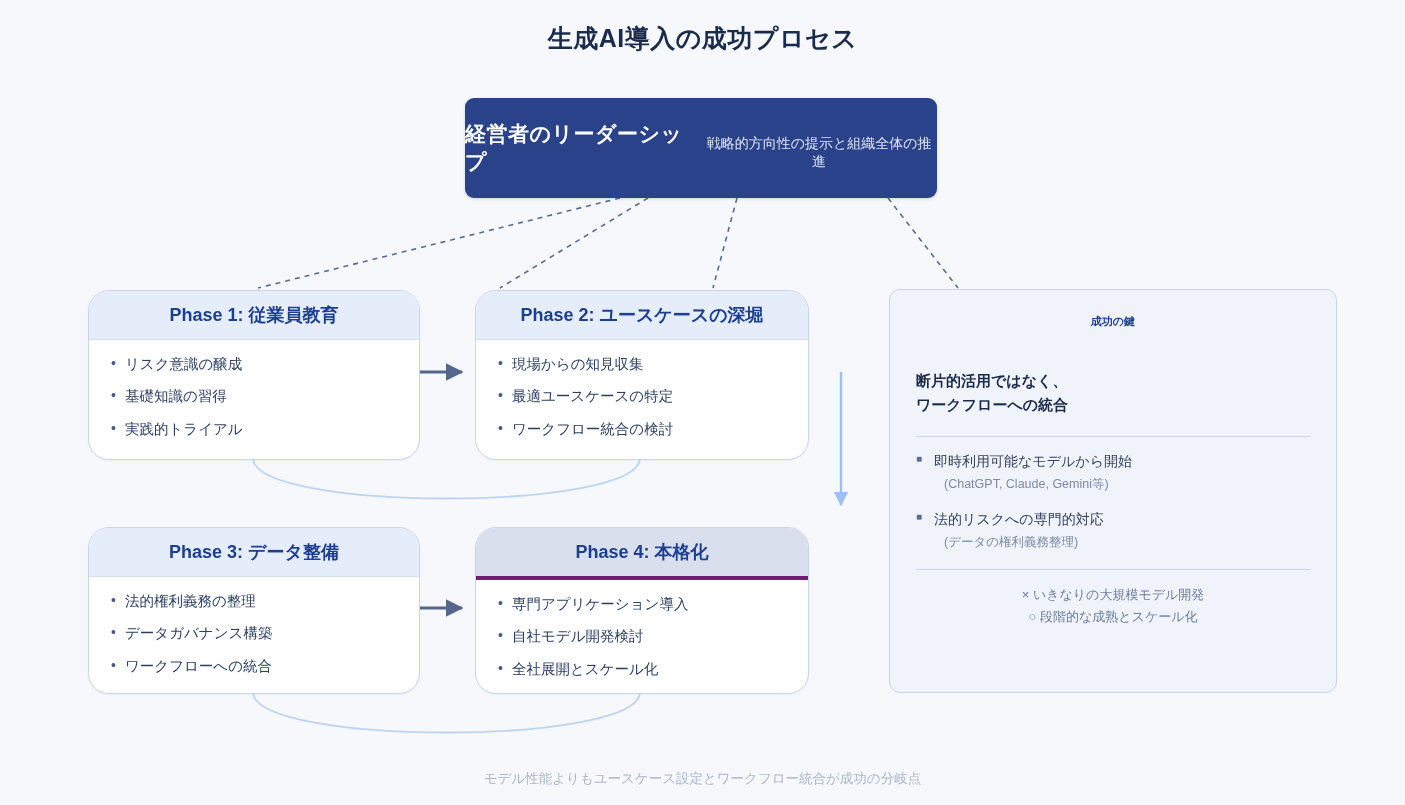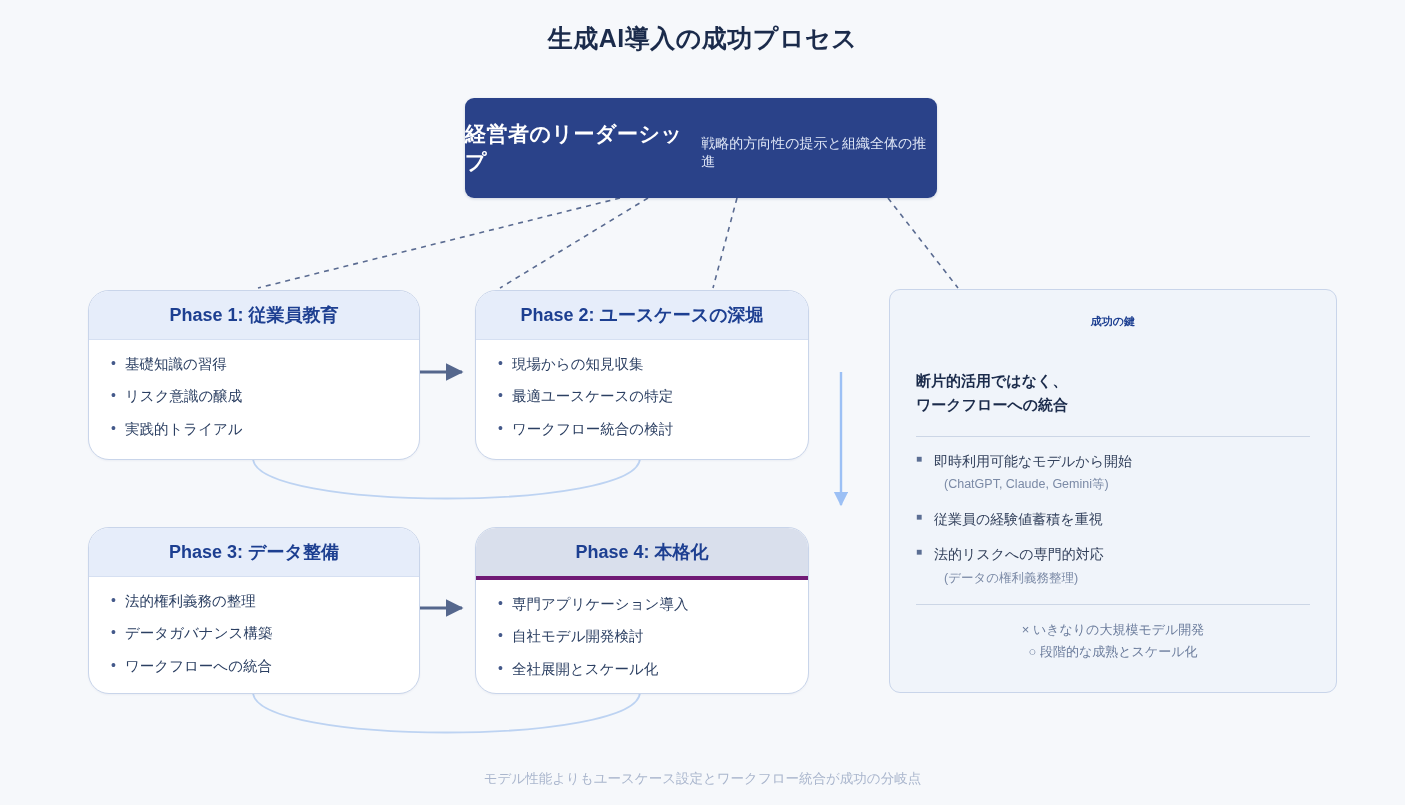--- a/index.html
+++ b/index.html
@@ -24,21 +24,21 @@
   .connectors{position:absolute;left:0;top:0;width:1405px;height:805px;pointer-events:none;}
 
   
   .leader-box{
     position:absolute;left:465px;top:98px;width:472px;height:100px;
     background:#2a4289;border-radius:9px;
     display:flex;flex-direction:row;align-items:center;justify-content:center;
     box-shadow:0 1px 3px rgba(30,50,100,.18);
   }
   .leader-title{font-size:21px;font-weight:bold;color:#ffffff;letter-spacing:.5px;}
-  .leader-sub{font-size:14px;color:#dfe6f6;margin-top:9px;}
+  .leader-sub{font-size:14px;color:#dfe6f6;margin-top:9px;text-align:center;}
 
   
   .card{
     position:absolute;
     background:#ffffff;
     border:1px solid #c9d5ea;
     border-radius:21px;
     overflow:hidden;
     box-shadow:0 1px 2px rgba(40,60,110,.05);
   }
@@ -137,22 +137,22 @@
 
   <div class="leader-box">
     <div class="leader-title">経営者のリーダーシップ</div>
     <div class="leader-sub">戦略的方向性の提示と組織全体の推進</div>
   </div>
 
   <div class="card" id="card-p1">
     <div class="card-head">Phase 1: 従業員教育</div>
     <div class="card-body">
       <ul>
+        <li>リスク意識の醸成</li>
         <li>基礎知識の習得</li>
-        <li>リスク意識の醸成</li>
         <li>実践的トライアル</li>
       </ul>
     </div>
   </div>
 
   <div class="card" id="card-p2">
     <div class="card-head">Phase 2: ユースケースの深堀</div>
     <div class="card-body">
       <ul>
         <li>現場からの知見収集</li>
@@ -188,23 +188,20 @@
     <div class="success-title">成功の鍵</div>
     <div class="success-lead">
       <div>断片的活用ではなく、</div>
       <div>ワークフローへの統合</div>
     </div>
     <div class="hr"></div>
     <ul class="success-list">
       <li>
         <span>即時利用可能なモデルから開始</span>
         <span class="sub-note">(ChatGPT, Claude, Gemini等)</span>
-      </li>
-      <li>
-        <span>従業員の経験値蓄積を重視</span>
       </li>
       <li>
         <span>法的リスクへの専門的対応</span>
         <span class="sub-note">(データの権利義務整理)</span>
       </li>
     </ul>
     <div class="hr2"></div>
     <div class="success-foot">
       <div>× いきなりの大規模モデル開発</div>
       <div>○ 段階的な成熟とスケール化</div>

